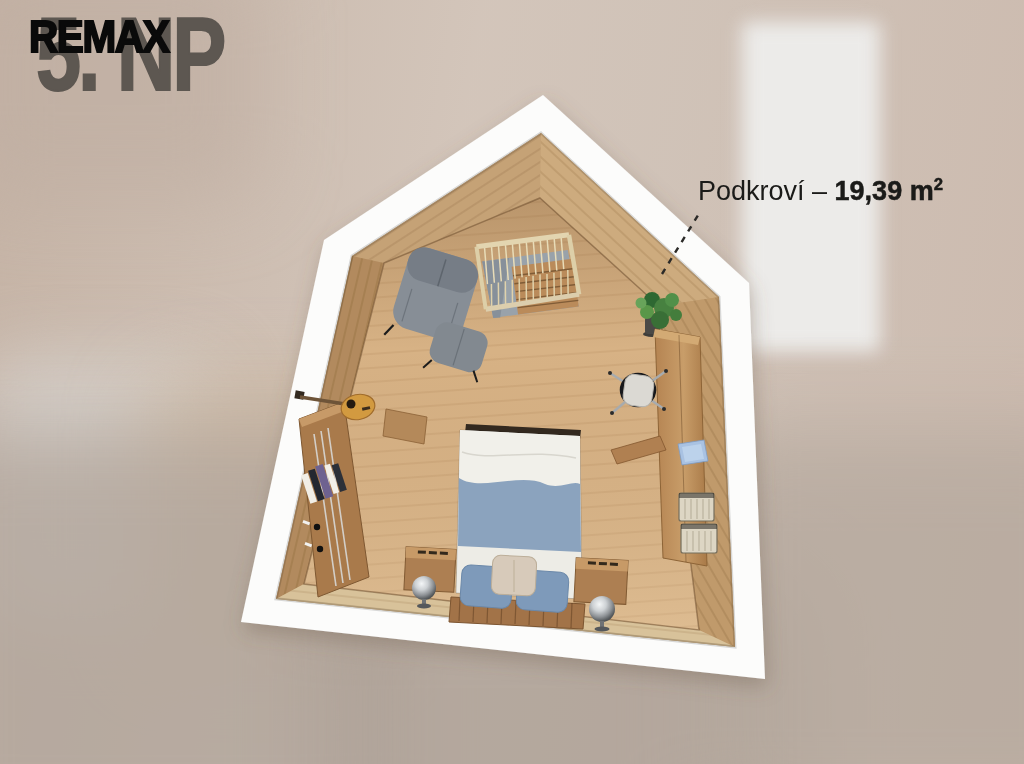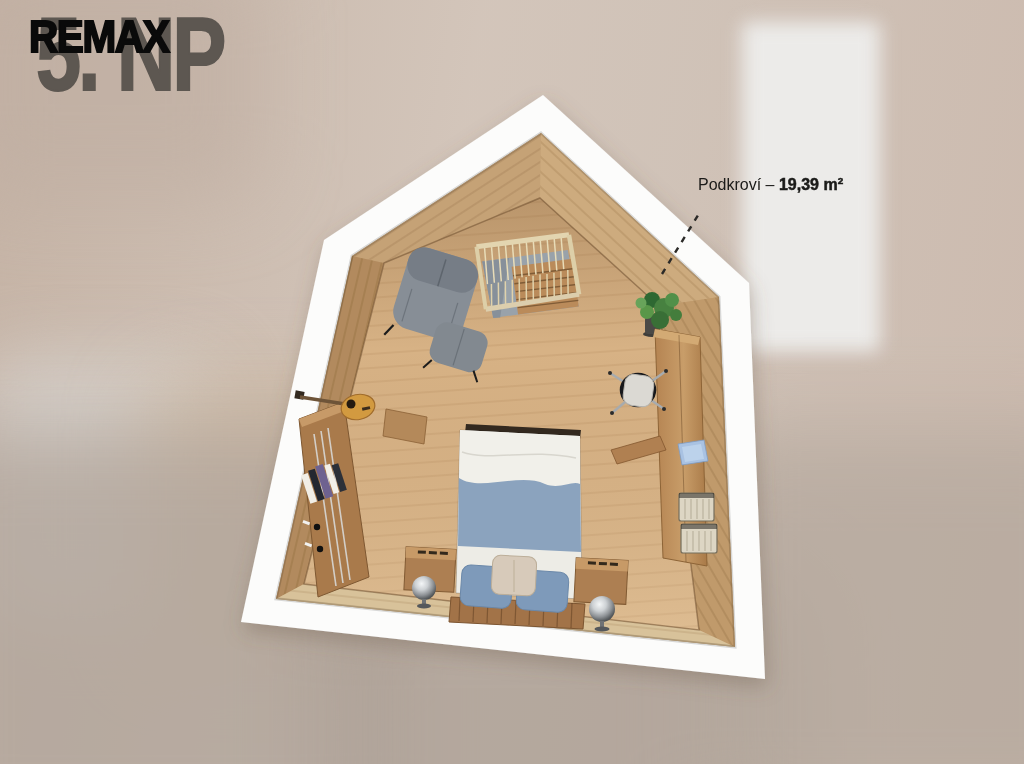--- a/index.html
+++ b/index.html
@@ -11,21 +11,21 @@
   .blob.window{left:742px;top:22px;width:138px;height:330px;background:#ecebe9;filter:blur(9px);border-radius:6px;}
   .blob.b-dark-tl{left:-40px;top:-40px;width:300px;height:240px;background:#bfaea2;filter:blur(40px);opacity:.6;}
   .blob.b-left-light{left:-20px;top:360px;width:240px;height:260px;background:#d7d2cd;filter:blur(36px);opacity:.9;}
   .blob.b-tan{left:140px;top:380px;width:240px;height:280px;background:#cdb79f;filter:blur(38px);opacity:.7;}
   .blob.b-bot-left{left:-80px;top:430px;width:480px;height:420px;background:#b2a69c;filter:blur(40px);opacity:.8;}
   .blob.b-bot-mid{left:320px;top:580px;width:480px;height:300px;background:#a99d93;filter:blur(45px);opacity:.7;}
   .blob.b-bot-right{left:700px;top:430px;width:420px;height:400px;background:#b4a89d;filter:blur(42px);opacity:.75;}
   
   .floor-label{position:absolute;left:36px;top:2px;font-size:104px;line-height:1;font-weight:700;color:#5d5751;letter-spacing:-4px;transform:scaleX(.78);transform-origin:left top;-webkit-text-stroke:2px #5d5751;z-index:2;}
   .logo{position:absolute;left:29px;top:15px;font-size:44px;line-height:1;font-weight:700;color:#0a0a0a;letter-spacing:-1.5px;transform:scaleX(.92);transform-origin:left top;-webkit-text-stroke:2px #0a0a0a;z-index:3;}
-  .room-tag{position:absolute;left:698px;top:176px;font-size:16px;color:#1b1b19;z-index:4;white-space:nowrap;}
+  .room-tag{position:absolute;left:698px;top:176px;font-size:27px;color:#1b1b19;z-index:4;white-space:nowrap;}
   .room-tag .bold{font-weight:700;-webkit-text-stroke:.5px #1b1b19;}
   .room-tag sup{font-size:62%;vertical-align:super;line-height:0;}
   svg.plan{position:absolute;left:0;top:0;z-index:2;}
 </style>
 </head>
 <body>
 
 <div class="stage">
 
   <div class="bg-layer"></div>

